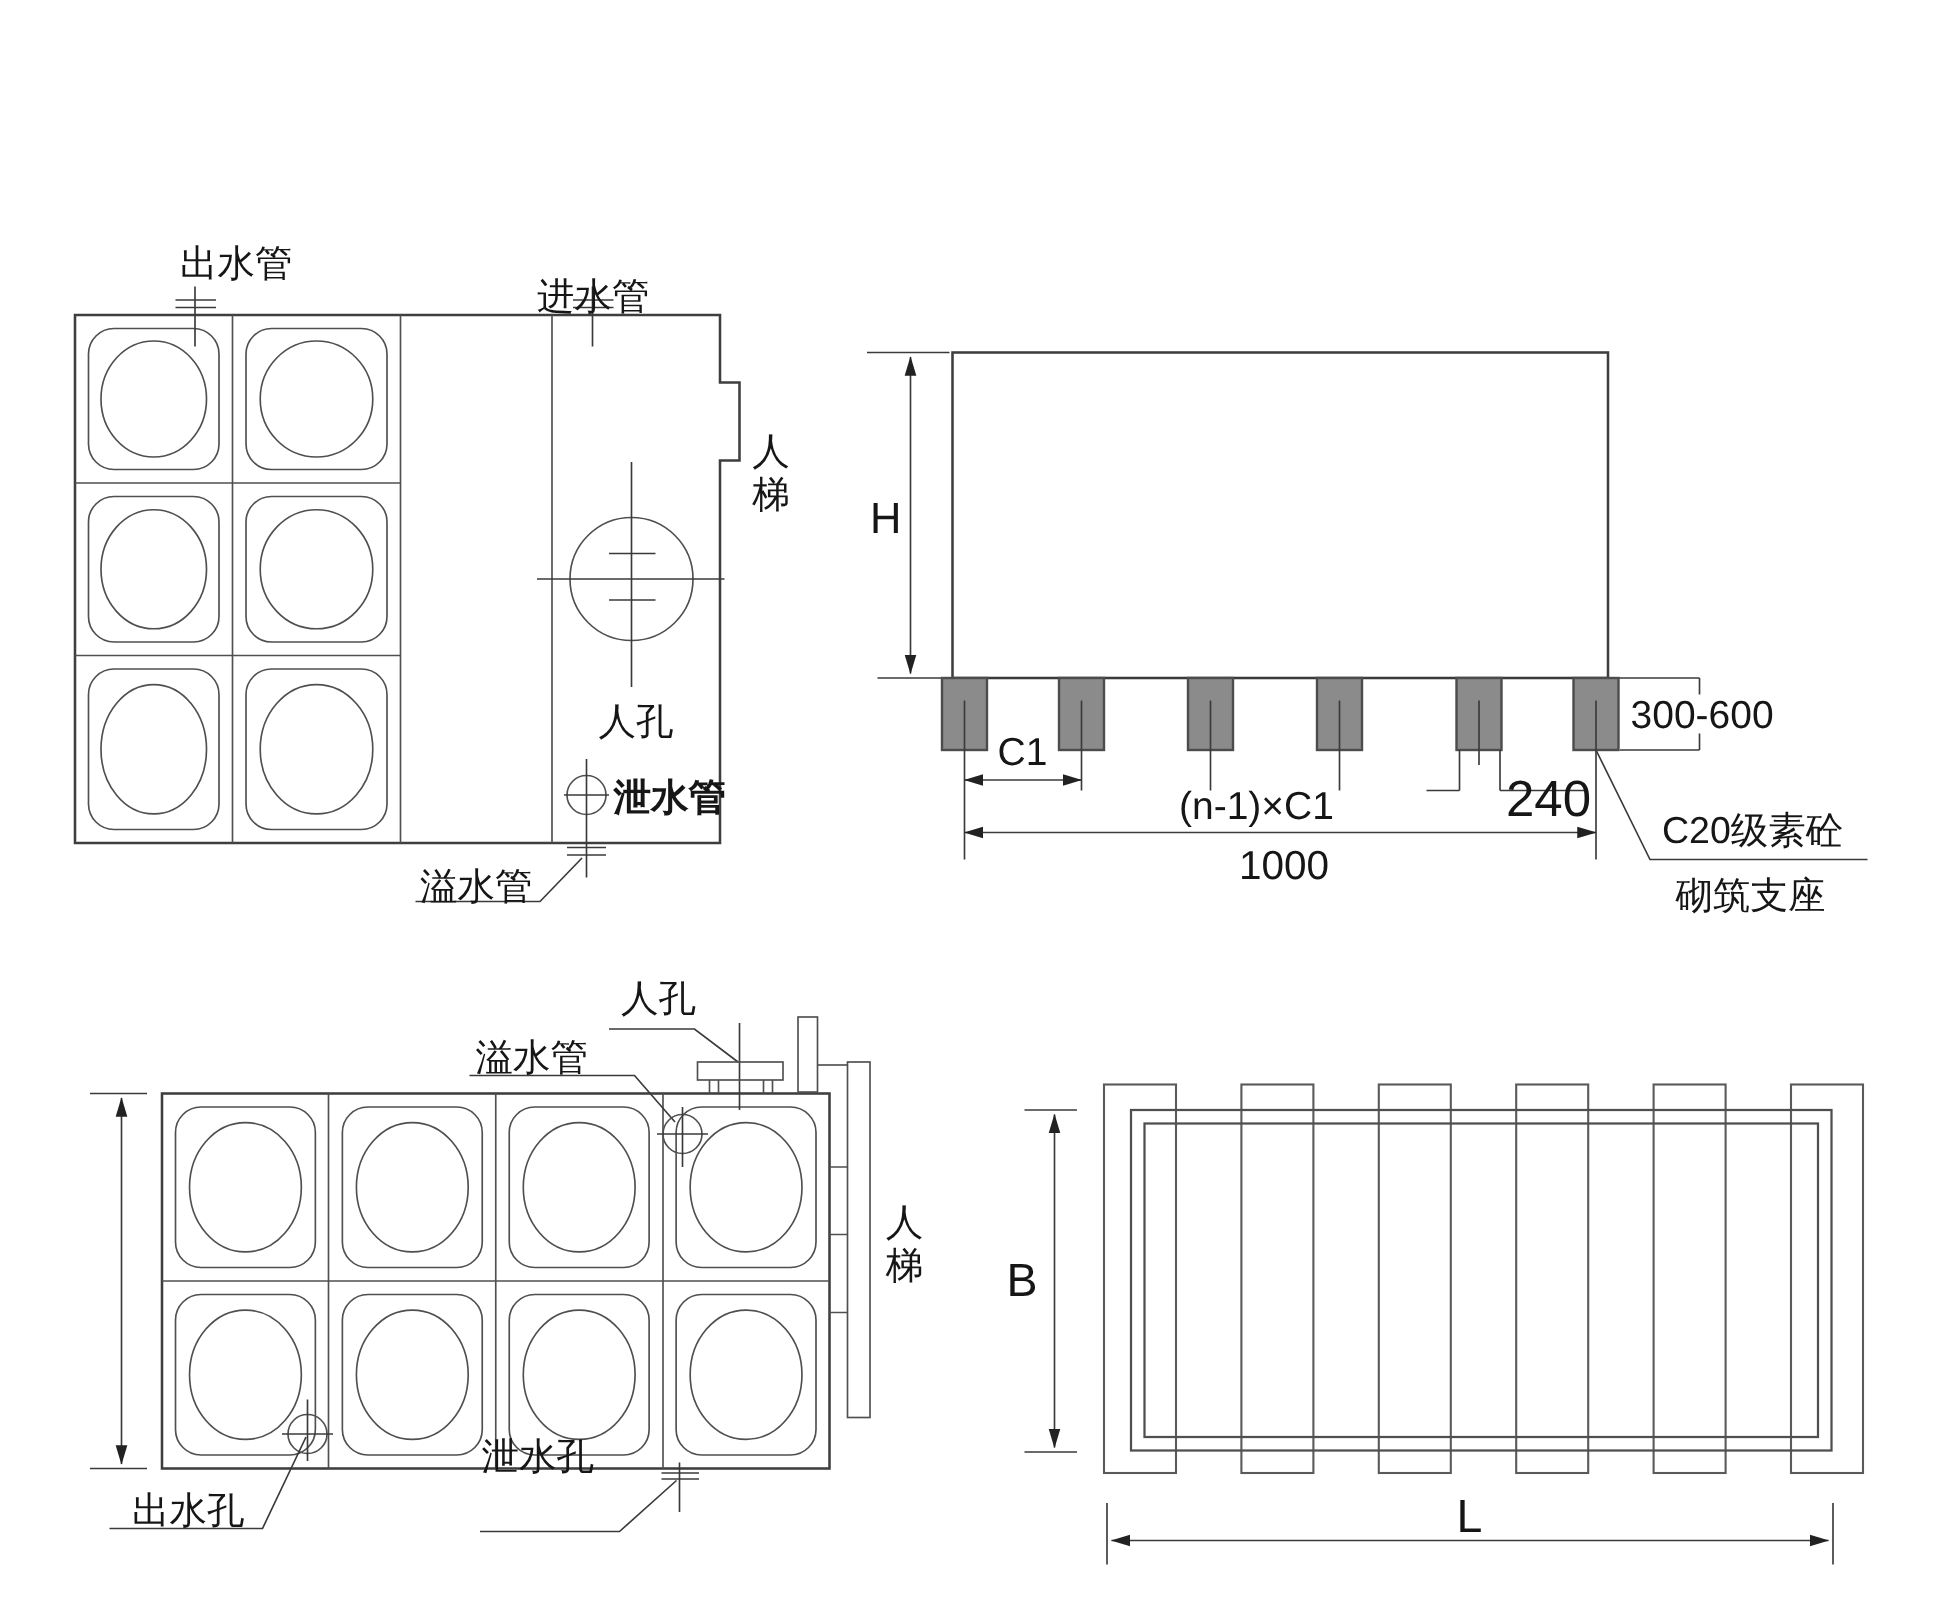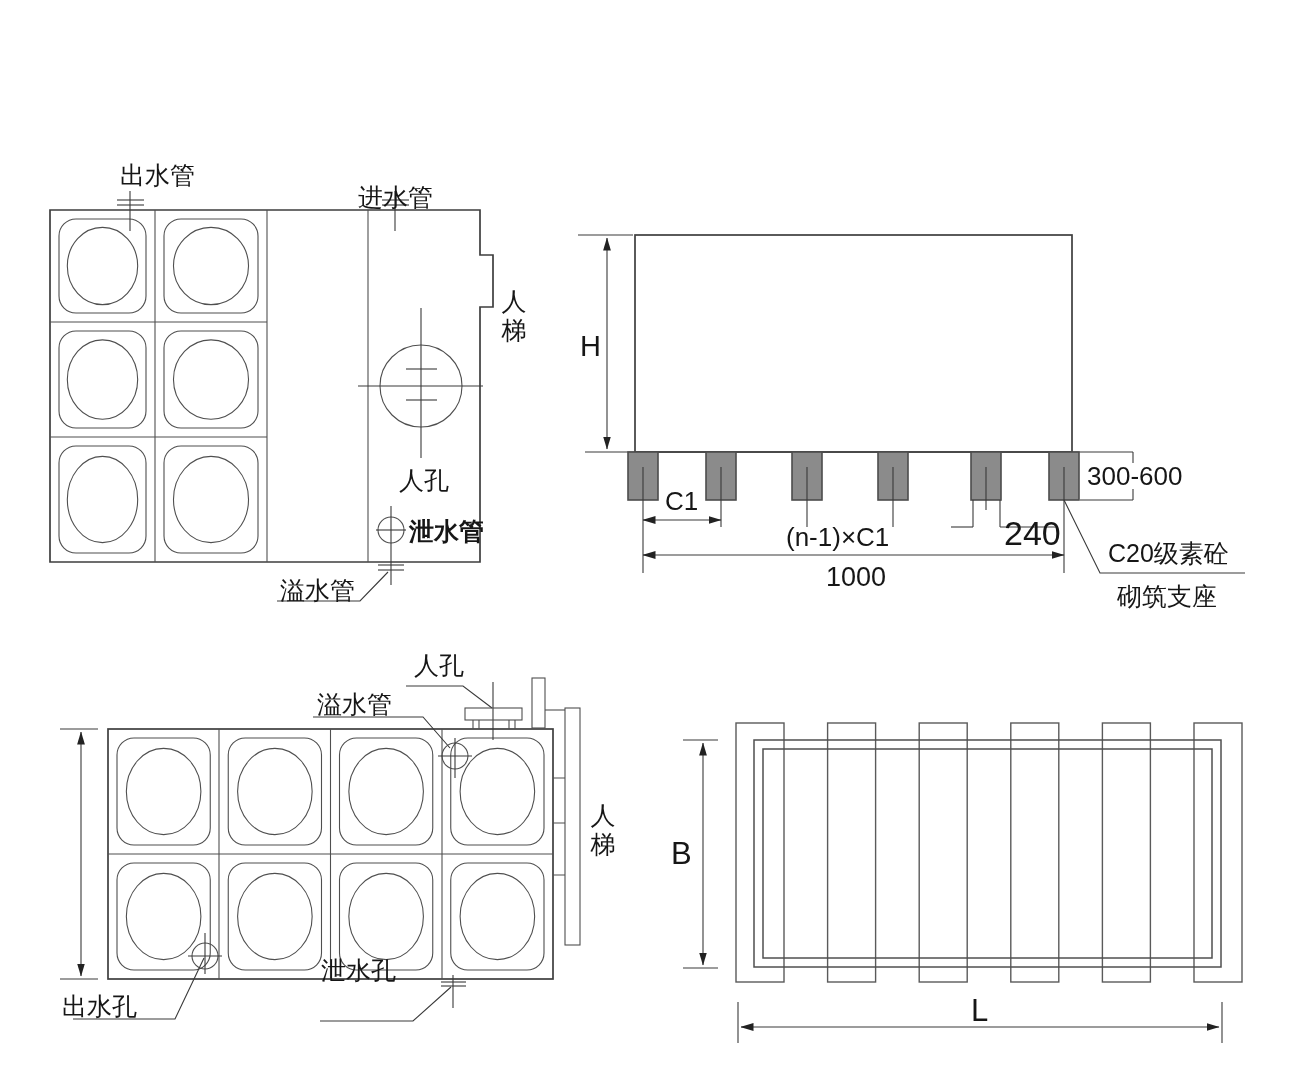--- a/index.html
+++ b/index.html
@@ -227,19 +227,19 @@
   <div class="lbl" style="left:786px;top:522px;font-size:26px;">(n-1)×C1</div>
   <div class="lbl" style="left:826px;top:562px;font-size:27px;">1000</div>
   <div class="lbl" style="left:1004px;top:498px;font-size:34px;margin-top:16px;">240</div>
   <div class="lbl" style="left:1087px;top:461px;font-size:26px;">300-600</div>
   <div class="lbl" style="left:1108px;top:537px;">C20级素砼</div>
   <div class="lbl" style="left:1117px;top:580px;">砌筑支座</div>
 
   <div class="lbl" style="left:414px;top:649px;">人孔</div>
   <div class="lbl" style="left:317px;top:688px;">溢水管</div>
   <div class="lbl vert" style="left:589px;top:762px;">人梯</div>
-  <div class="lbl" style="left:62px;top:990px;">出水孔</div>
+  <div class="lbl" style="left:88px;top:990px;">出水孔</div>
   <div class="lbl" style="left:321px;top:954px;">泄水孔</div>
 
   <div class="lbl" style="left:671px;top:836px;font-size:31px;">B</div>
   <div class="lbl" style="left:971px;top:993px;font-size:31px;">L</div>
 
 </div>
 
 </body></html>

